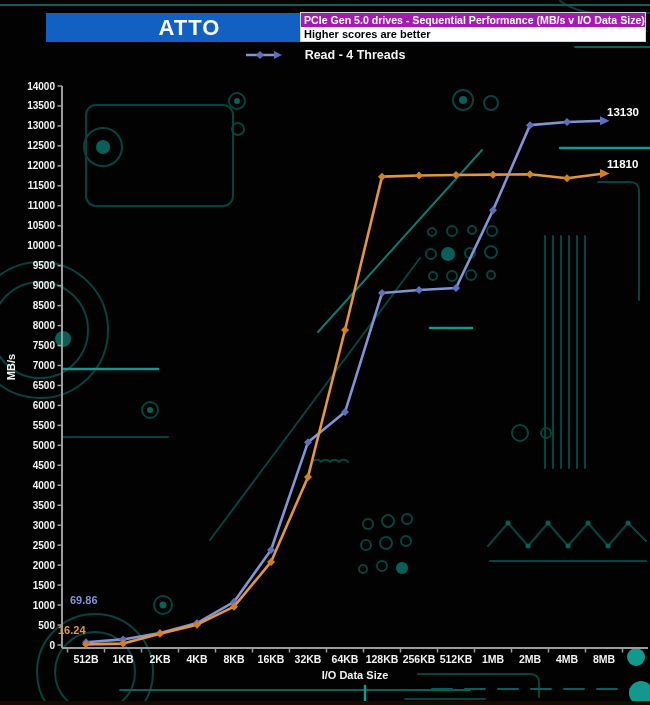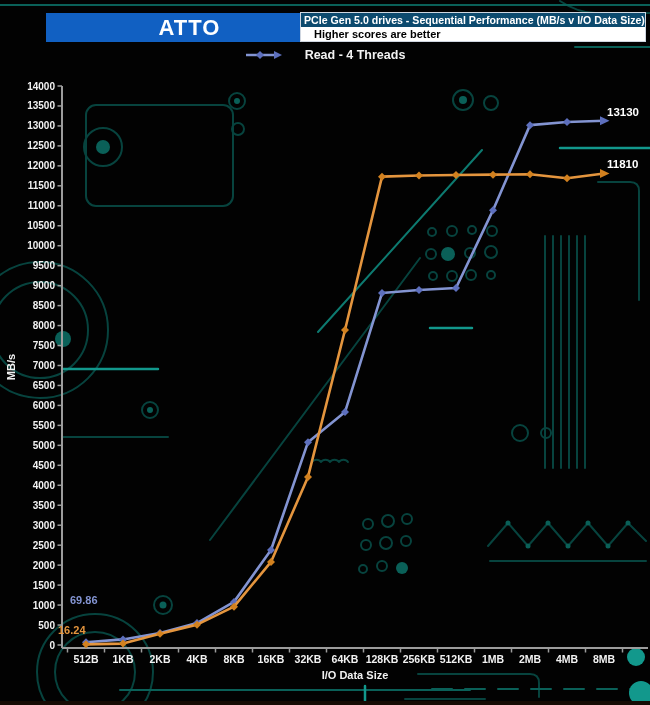--- a/index.html
+++ b/index.html
@@ -4,24 +4,24 @@
 <style>
   html,body{margin:0;padding:0;background:#000;}
   .stage{position:relative;width:650px;height:705px;background:#020202;overflow:hidden;
          font-family:"Liberation Sans",sans-serif;}
   .stage svg{position:absolute;left:0;top:0;}
   
   .atto-box{position:absolute;left:8px;top:13px;width:287px;height:29px;background:#1160c2;
             display:flex;align-items:center;justify-content:center;color:#fff;font-weight:bold;
             font-size:22px;letter-spacing:1px;z-index:5;margin-left:38px;}
   .title-box{position:absolute;left:300px;top:12px;width:344px;z-index:5;border:1px solid #cfd6e0;}
-  .title-row{background:#0c4a6e;color:#fff;font-weight:bold;font-size:10.6px;line-height:14px;
+  .title-row{background:#a21caf;color:#fff;font-weight:bold;font-size:10.6px;line-height:14px;
              padding:0 3px;white-space:nowrap;}
   .subtitle-row{background:#fff;color:#000;font-weight:bold;font-size:11px;line-height:14px;
-                padding:0 13px;}
+                padding:0 3px;}
   
   .legend{position:absolute;left:0;top:48px;width:650px;display:flex;justify-content:center;
           gap:14px;z-index:5;}
   .legend-item{display:flex;align-items:center;gap:22px;color:#f2f2f2;font-weight:bold;font-size:12.5px;}
   .legend-item svg{position:static;}
   #chart{z-index:3;}
   #bg{z-index:1;}
 </style>
 </head>
 <body>

